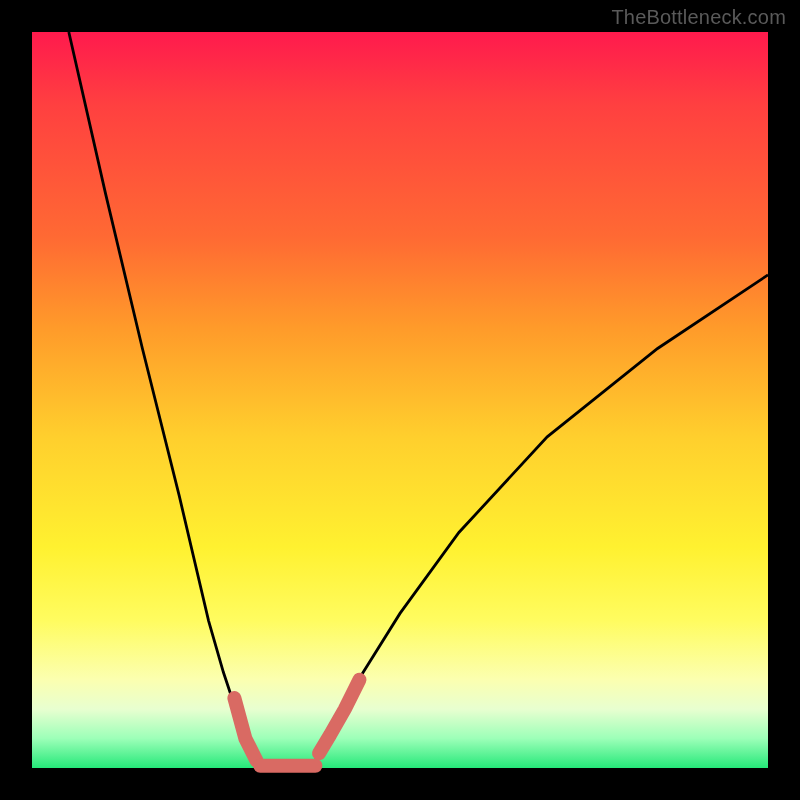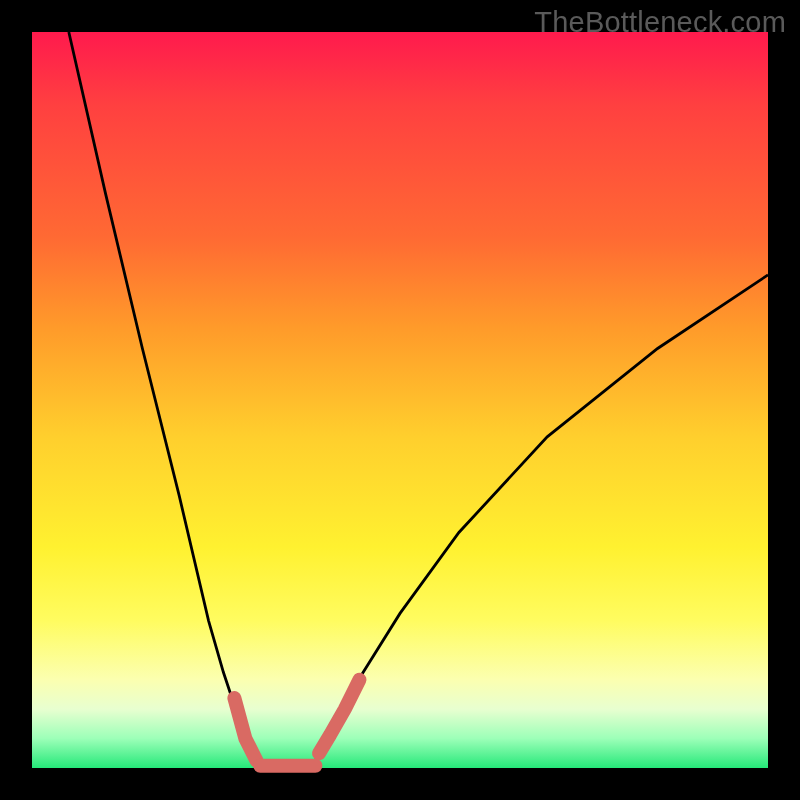--- a/index.html
+++ b/index.html
@@ -38,21 +38,21 @@
       #e8ffd0 92%,
       #9cffb8 96%,
       #25e879 100%
     );
   }
   .watermark {
     position: absolute;
     top: 6px;
     right: 14px;
     color: #5a5a5a;
-    font-size: 29px;
+    font-size: 20px;
     font-weight: 500;
     letter-spacing: 0.2px;
     user-select: none;
   }
   svg.curves {
     position: absolute;
     top: 0;
     left: 0;
     width: 736px;
     height: 736px;

